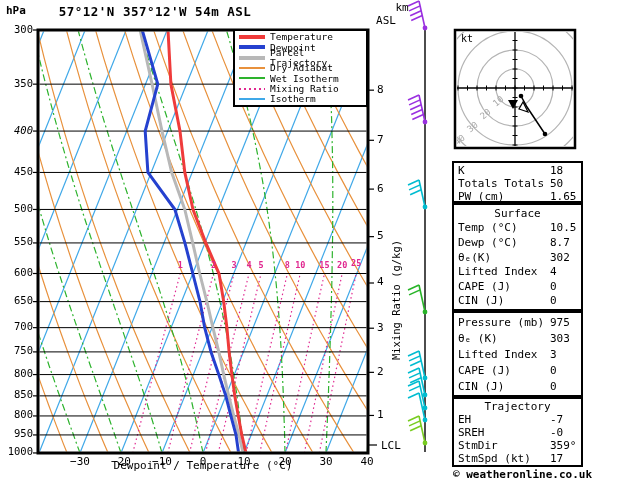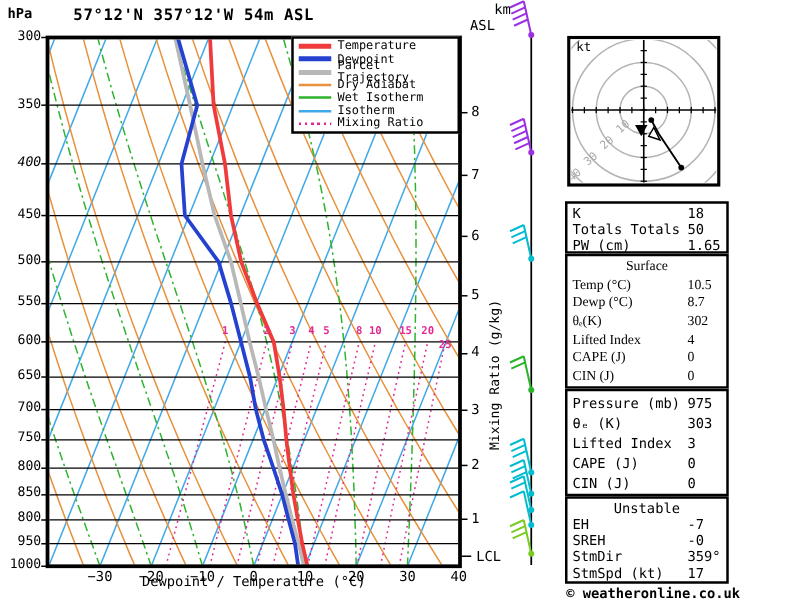--- a/index.html
+++ b/index.html
@@ -305,21 +305,21 @@
   <div id="mr-labels">
       <div class="mrlbl" style="left: 169.239px; top: 261px; color: rgb(224, 40, 144);">1</div>
       <div class="mrlbl" style="left: 202.44px; top: 261px; color: rgb(224, 40, 144);">2</div>
       <div class="mrlbl" style="left: 222.981px; top: 261px; color: rgb(224, 40, 144);">3</div>
       <div class="mrlbl" style="left: 238.086px; top: 261px; color: rgb(224, 40, 144);">4</div>
       <div class="mrlbl" style="left: 250.115px; top: 261px; color: rgb(224, 40, 144);">5</div>
       <div class="mrlbl" style="left: 276.369px; top: 261px; color: rgb(224, 40, 144);">8</div>
       <div class="mrlbl" style="left: 289.276px; top: 261px; color: rgb(224, 40, 144);">10</div>
       <div class="mrlbl" style="left: 313.46px; top: 261px; color: rgb(224, 40, 144);">15</div>
       <div class="mrlbl" style="left: 331.181px; top: 261px; color: rgb(224, 40, 144);">20</div>
-      <div class="mrlbl" style="left: 345.232px; top: 272px; color: rgb(224, 40, 144);">25</div>
+      <div class="mrlbl" style="left: 345.232px; top: 259px; color: rgb(224, 40, 144);">25</div>
     </div>
 
   <div class="legend" id="legend-box">
       <div class="lrow" style="">
         <div class="lswatch lthick" style="background: rgb(239, 59, 59);"></div>
         <div class="ltxt" style="">Temperature</div>
       </div>
       <div class="lrow" style="">
         <div class="lswatch lthick" style="background: rgb(37, 65, 207);"></div>
         <div class="ltxt" style="">Dewpoint</div>
@@ -330,44 +330,44 @@
       </div>
       <div class="lrow" style="">
         <div class="lswatch lthin" style="background: rgb(232, 145, 60);"></div>
         <div class="ltxt" style="">Dry Adiabat</div>
       </div>
       <div class="lrow" style="">
         <div class="lswatch lthin" style="background: rgb(45, 179, 45);"></div>
         <div class="ltxt" style="">Wet Isotherm</div>
       </div>
       <div class="lrow" style="">
+        <div class="lswatch ldot" style="background: repeating-linear-gradient(90deg, rgb(224, 40, 144) 0px, rgb(224, 40, 144) 2px, transparent 2px, transparent 5px);"></div>
+        <div class="ltxt" style="">Mixing Ratio</div>
+      </div>
+      <div class="lrow" style="">
         <div class="lswatch lthin" style="background: rgb(63, 168, 232);"></div>
         <div class="ltxt" style="">Isotherm</div>
       </div>
-      <div class="lrow" style="">
-        <div class="lswatch ldot" style="background: repeating-linear-gradient(90deg, rgb(224, 40, 144) 0px, rgb(224, 40, 144) 2px, transparent 2px, transparent 5px);"></div>
-        <div class="ltxt" style="">Mixing Ratio</div>
-      </div>
     </div>
   <div id="stats-container">
       <div class="sbox" style="top: 161px; height: 42px;">
         <div class="srow" style="">
           <div style="">K</div>
           <div class="sval" style="">18</div>
         </div>
         <div class="srow" style="">
           <div style="">Totals Totals</div>
           <div class="sval" style="">50</div>
         </div>
         <div class="srow" style="">
           <div style="">PW (cm)</div>
           <div class="sval" style="">1.65</div>
         </div>
       </div>
-      <div class="sbox" style="top: 203px; height: 108px; font-family: Liberation Serif, serif;">
+      <div class="sbox" style="top: 203px; height: 108px;">
         <div class="shead" style="">Surface</div>
         <div class="srow" style="">
           <div style="">Temp (°C)</div>
           <div class="sval" style="">10.5</div>
         </div>
         <div class="srow" style="">
           <div style="">Dewp (°C)</div>
           <div class="sval" style="">8.7</div>
         </div>
         <div class="srow" style="">
@@ -403,21 +403,21 @@
         <div class="srow" style="">
           <div style="">CAPE (J)</div>
           <div class="sval" style="">0</div>
         </div>
         <div class="srow" style="">
           <div style="">CIN (J)</div>
           <div class="sval" style="">0</div>
         </div>
       </div>
       <div class="sbox" style="top: 397px; height: 70px;">
-        <div class="shead" style="">Unstable</div>
+        <div class="shead" style="">Trajectory</div>
         <div class="srow" style="">
           <div style="">EH</div>
           <div class="sval" style="">-7</div>
         </div>
         <div class="srow" style="">
           <div style="">SREH</div>
           <div class="sval" style="">-0</div>
         </div>
         <div class="srow" style="">
           <div style="">StmDir</div>

